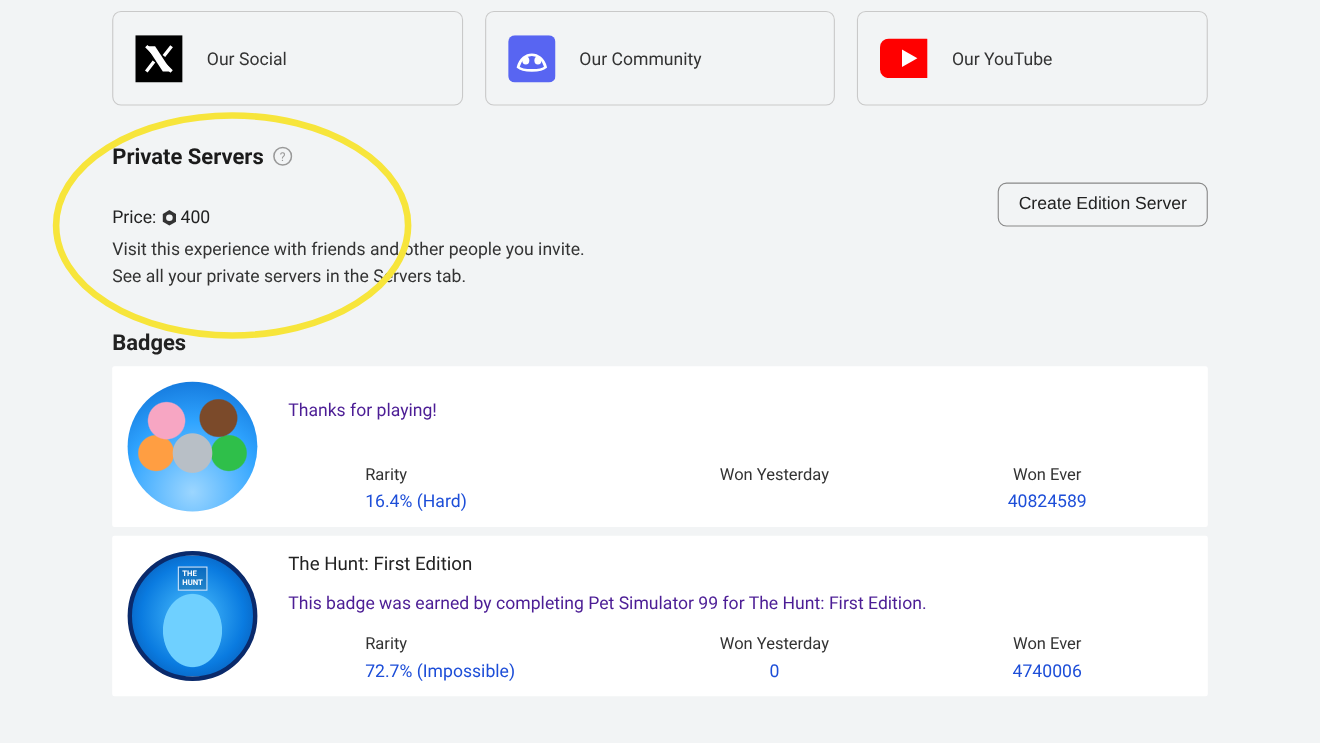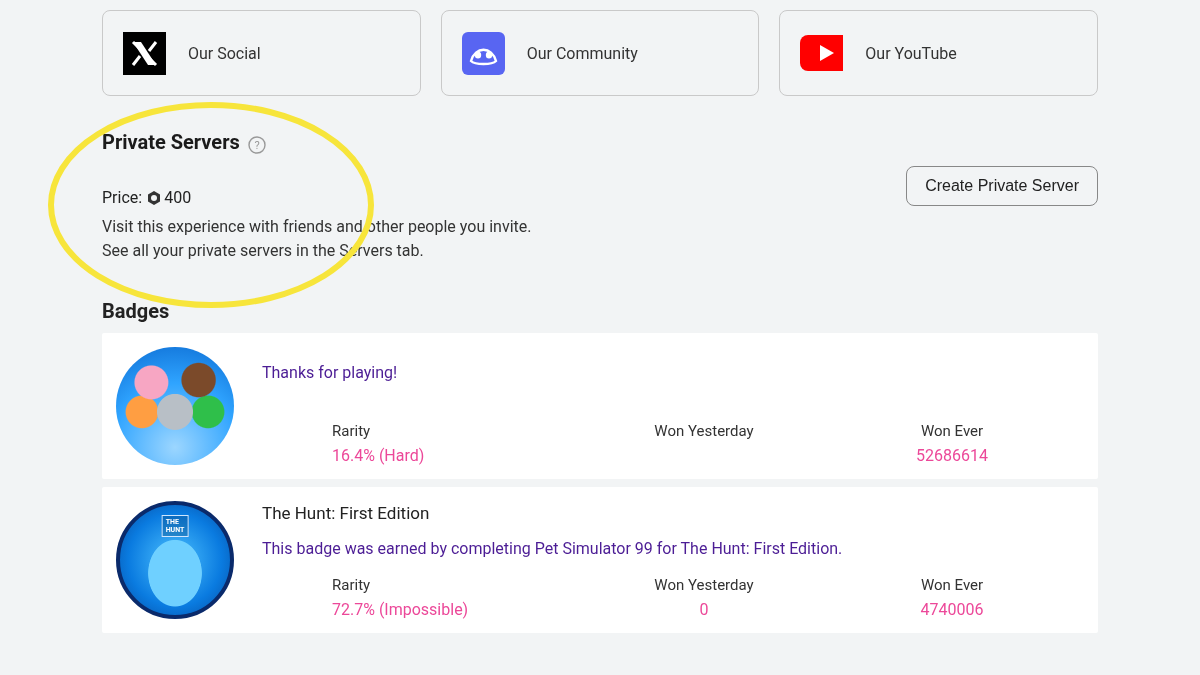--- a/index.html
+++ b/index.html
@@ -22,21 +22,21 @@
     padding: 16px 20px;
     display: flex;
     align-items: center;
     gap: 22px;
     height: 86px;
   }
   .social-icon { width: 43px; height: 43px; display:flex; align-items:center; justify-content:center; }
   .social-label { font-size: 16px; color:#333; }
 
   .section { margin-top: 10px; position: relative; }
-  .ps-header { display:flex; align-items:flex-end; gap:8px; }
+  .ps-header { display:flex; align-items:center; gap:8px; }
   .ps-title { font-size: 20px; font-weight: 700; color:#1b1b1b; }
   .help-icon { width:18px; height:18px; }
   .price-row { display:flex; align-items:center; margin-top:34px; font-size:16px; }
   .price-row span { margin-right:2px; }
   .robux-icon { width:16px; height:16px; margin:0 2px; }
   .ps-desc { margin-top:8px; font-size:16px; color:#333; line-height:1.5; }
   .ps-desc a { text-decoration:none; color:#333; }
   .ps-button {
     position:absolute; right:0; top:36px;
     border:1px solid #888; border-radius:8px;
@@ -51,21 +51,21 @@
     display:flex; gap:28px; margin-bottom:8px;
   }
   .badge-img { width:118px; height:118px; border-radius:50%; flex:0 0 118px; }
   .badge-body { flex:1; display:flex; flex-direction:column; }
   .badge-name { font-size:17px; font-weight:400; color:#222; margin-top:2px;}
   .badge-desc { font-size:16px; color:#4c1d95; margin-top:16px; }
   .badge-stats { display:flex; margin-top:auto; padding-top:10px; }
   .stat { flex:1; text-align:center; }
   .stat:first-child{ text-align:left; padding-left:70px;}
   .stat-label { font-size:15px; color:#333; }
-  .stat-value { font-size:16px; margin-top:6px; color:#ec4899;}
+  .stat-value { font-size:16px; margin-top:6px; color:#1d4ed8;}
 
   
   .annot {
     position:absolute;
     left:42px; top:96px;
     width:338px; height:218px;
     pointer-events:none;
   }
 
   
@@ -142,40 +142,40 @@
           </svg>
       </span>
       <span>400</span>
     </div>
     <div class="ps-desc">
       <div>Visit this experience with friends and other people you invite.</div>
       <div>
         <span>See all your private servers in the </span><a href="#">Servers</a><span> tab.</span>
       </div>
     </div>
-    <button class="ps-button">Create Private Server</button>
+    <button class="ps-button">Create Edition Server</button>
   </div>
 
   <div class="badges-title">Badges</div>
 
   <div class="badge-card">
     <div class="badge-img badge1"></div>
     <div class="badge-body">
       <div class="badge-desc">Thanks for playing!</div>
       <div class="badge-stats">
         <div class="stat">
             <div class="stat-label">Rarity</div>
             <div class="stat-value">16.4% (Hard)</div>
           </div>
         <div class="stat">
             <div class="stat-label">Won Yesterday</div>
           </div>
         <div class="stat">
             <div class="stat-label">Won Ever</div>
-            <div class="stat-value">52686614</div>
+            <div class="stat-value">40824589</div>
           </div>
       </div>
     </div>
   </div>
 
   <div class="badge-card">
     <div class="badge-img badge2">
         <div class="hunt-tag">THE<br>HUNT</div>
       </div>
     <div class="badge-body">

